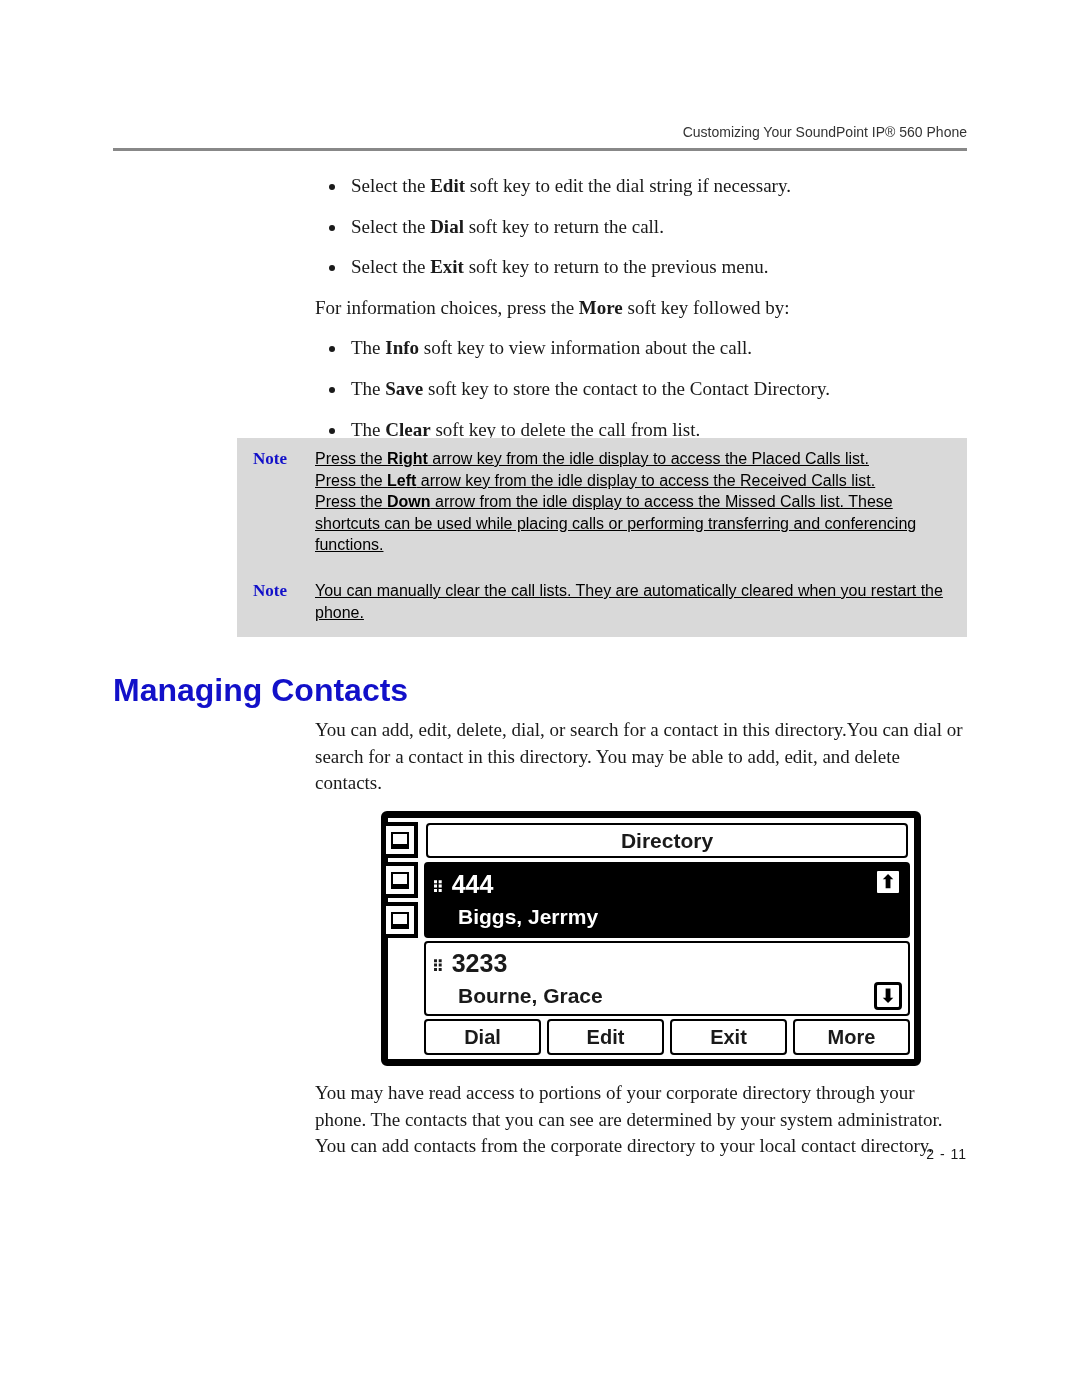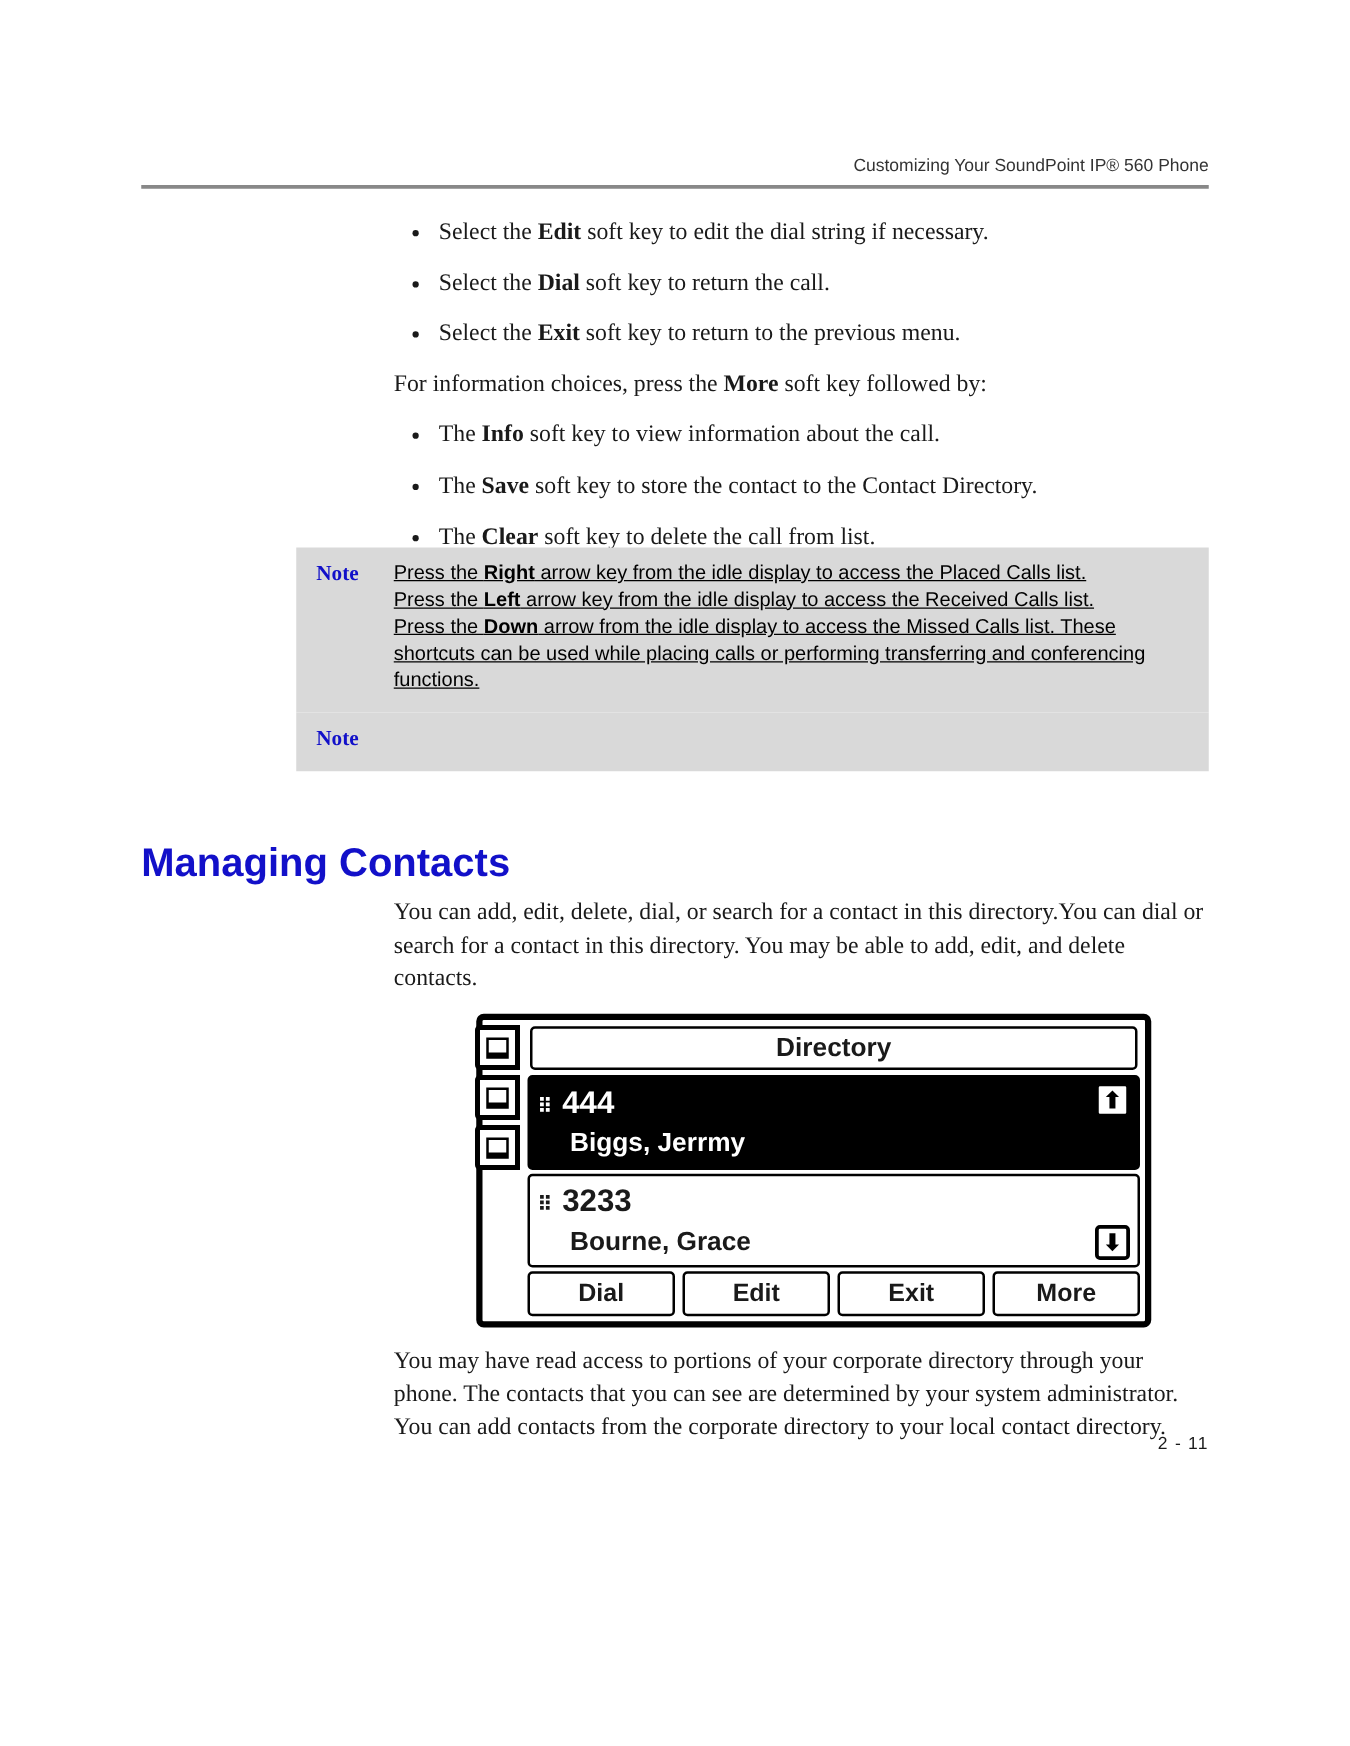--- a/index.html
+++ b/index.html
@@ -98,21 +98,21 @@
     top: 684px;
   }
 
   
   .lcd-wrap {
     margin: 8px 0 14px 66px;
   }
   .lcd {
     width: 540px;
     background: #fff;
-    border: 5px solid #000000;
+    border: 7px solid #000000;
     border-radius: 6px;
     position: relative;
     padding: 4px 4px 4px 36px;
     box-sizing: border-box;
     font-family: var(--sans);
   }
   .lcd .tabs {
     position: absolute;
     left: -6px;
     top: 4px;
@@ -231,20 +231,21 @@
     <div class="note-label">Note</div>
     <div class="note-body">
       <span>Press the </span><span class="b">Right</span><span> arrow key from the idle display to access the Placed Calls list.</span><br>
       <span>Press the </span><span class="b">Left</span><span> arrow key from the idle display to access the Received Calls list.</span><br>
       <span>Press the </span><span class="b">Down</span><span> arrow from the idle display to access the Missed Calls list. These shortcuts can be used while placing calls or performing transferring and conferencing functions.</span>
     </div>
   </div>
 
   <div id="note2" class="note-block">
     <div class="note-label">Note</div>
+    <div class="note-body">You can manually clear the call lists. They are automatically cleared when you restart the phone.</div>
   </div>
 
   <div class="heading">Managing Contacts</div>
 
   <div class="col2">
     <p class="para">You can add, edit, delete, dial, or search for a contact in this directory.You can dial or search for a contact in this directory. You may be able to add, edit, and delete contacts.</p>
 
     <div class="lcd-wrap">
       <div class="lcd">
         <div class="tabs">

